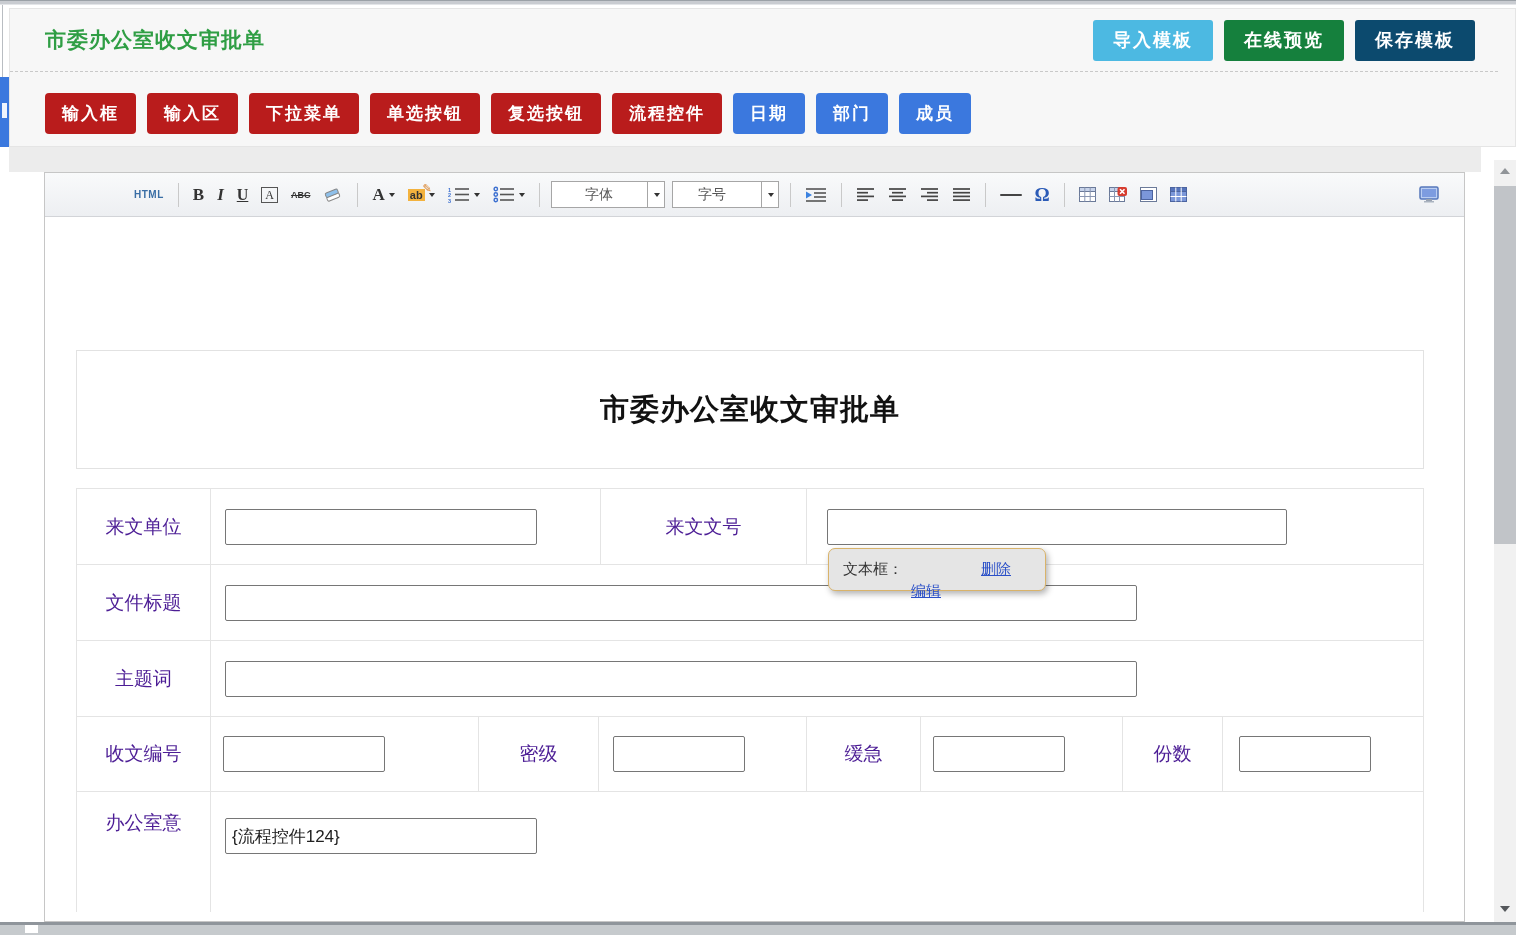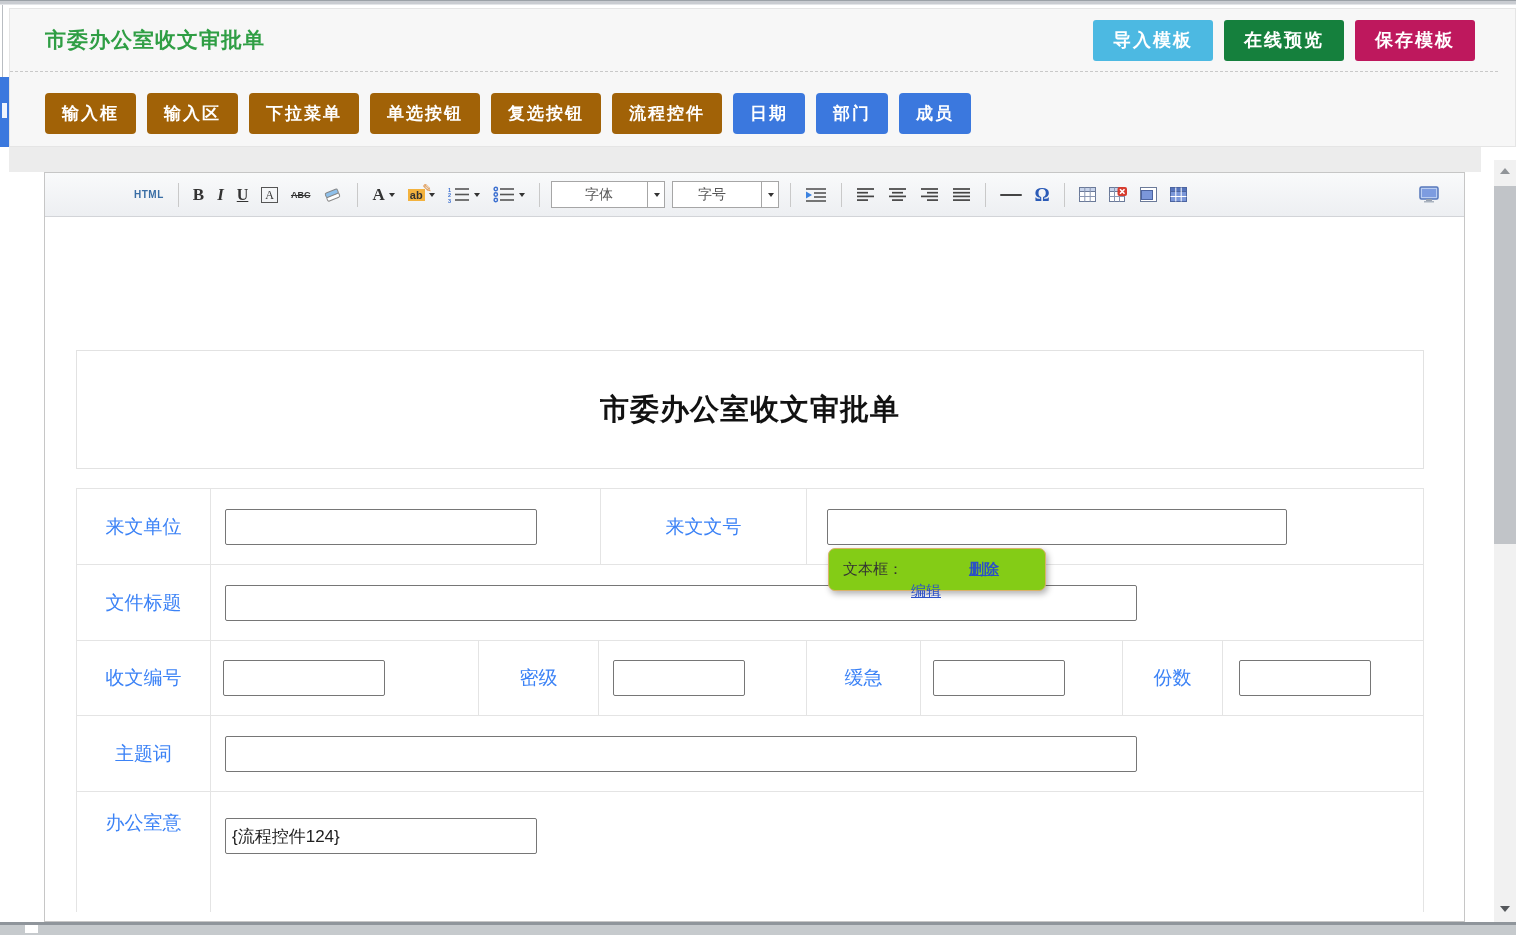--- a/index.html
+++ b/index.html
@@ -23,23 +23,23 @@
   .tri-down{width:0;height:0;border-left:5px solid transparent;border-right:5px solid transparent;border-top:6px solid #55585c;}
   .vs-thumb{position:absolute;left:0;top:26px;width:22px;height:358px;background:#c1c4c8;}
   
   .panel{position:absolute;left:9px;top:8px;width:1507px;height:139px;background:#f7f7f7;border:1px solid #e5e5e5;box-sizing:border-box;}
   .header-row{display:flex;align-items:center;height:63px;margin:0 17px 0 0;padding:0 23px 0 35px;border-bottom:1px dashed #c9c9c9;box-sizing:border-box;}
   .page-title{margin:0;font-family:"Liberation Serif","DejaVu Serif",serif;font-size:21px;font-weight:bold;color:#2f9e44;letter-spacing:1px;}
   .header-actions{margin-left:auto;display:flex;gap:11px;}
   .hbtn{border:none;color:#fff;font-family:"Liberation Serif","DejaVu Serif",serif;font-weight:bold;font-size:18px;height:41px;padding:8px 20px;border-radius:3px;cursor:pointer;letter-spacing:2px;}
   .hbtn.import{background:#4cb9e2;}
   .hbtn.preview{background:#15803d;}
-  .hbtn.save{background:#be185d;}
+  .hbtn.save{background:#0c4a6e;}
   .widget-row{display:flex;gap:11px;padding:21px 0 0 35px;}
-  .wbtn{border:none;color:#fff;background:#a16207;font-family:"Liberation Serif","DejaVu Serif",serif;font-weight:bold;font-size:17px;height:41px;padding:0 17px;border-radius:4px;cursor:pointer;letter-spacing:2px;}
+  .wbtn{border:none;color:#fff;background:#b91c1c;font-family:"Liberation Serif","DejaVu Serif",serif;font-weight:bold;font-size:17px;height:41px;padding:0 17px;border-radius:4px;cursor:pointer;letter-spacing:2px;}
   .wbtn.dark{background:#3b78de;}
   .gray-band{position:absolute;left:9px;top:147px;width:1472px;height:25px;background:#ececec;}
   
   .editor{position:absolute;left:44px;top:172px;width:1421px;height:750px;background:#fff;border:1px solid #c6c6c6;box-sizing:border-box;overflow:hidden;}
   .toolbar{height:44px;background:linear-gradient(#f9fafb,#edeff2);border-bottom:1px solid #d2d4d8;display:flex;align-items:center;padding-left:86px;padding-right:22px;box-sizing:border-box;gap:7px;}
   .sep{width:1px;height:24px;background:#c9c9c9;flex:none;margin:0 4px;}
   .tb-btn{display:flex;align-items:center;gap:2px;padding:2px 3px;border-radius:2px;cursor:pointer;flex:none;color:#333;}
   .g-html{font-size:10px;font-weight:bold;color:#3a6ea5;letter-spacing:.5px;}
   .g-b{font-family:"Liberation Serif",serif;font-weight:bold;font-size:17px;}
   .g-i{font-family:"Liberation Serif",serif;font-style:italic;font-weight:600;font-size:17px;}
@@ -56,30 +56,30 @@
   .tb-select .lab{flex:1;text-align:center;color:#555;font-size:14px;font-family:"Liberation Serif",serif;}
   .tb-select .dd{width:17px;height:100%;border-left:1px solid #a6a6a6;display:flex;align-items:center;justify-content:center;box-sizing:border-box;}
   .spacer{flex:1;}
   
   .content{position:absolute;left:0;top:44px;right:0;bottom:0;background:#fff;}
   .title-box{position:absolute;left:31px;top:133px;width:1348px;height:119px;border:1px solid #e2e2e2;box-sizing:border-box;display:flex;align-items:center;justify-content:center;}
   .form-title{font-size:29px;font-weight:bold;color:#111;letter-spacing:1px;}
   .form-table{position:absolute;left:31px;top:271px;width:1348px;border-top:1px solid #e4e4e4;border-left:1px solid #e4e4e4;box-sizing:border-box;}
   .ft-row{display:flex;}
   .ft-cell{border-right:1px solid #e4e4e4;border-bottom:1px solid #e4e4e4;display:flex;align-items:center;box-sizing:border-box;flex:none;}
-  .ft-cell.lbl{justify-content:center;font-size:19px;color:#3b82f6;}
+  .ft-cell.lbl{justify-content:center;font-size:19px;color:#4c1d95;}
   .r76{height:76px;} .r75{height:75px;} .r78{height:78px;}
   .r-last{height:120px;border-bottom:none;}
   .inp{height:36px;border:1px solid #767676;border-radius:2px;background:#fff;font-size:17px;color:#222;padding:0 6px;box-sizing:border-box;font-family:inherit;}
   
   .tooltip{position:absolute;left:828px;top:548px;width:218px;height:43px;box-sizing:border-box;
-    background:#84cc16;border:1px solid #d9b36a;border-radius:7px;box-shadow:2px 3px 6px rgba(0,0,0,.3);
+    background:#e5e5e5;border:1px solid #d9b36a;border-radius:7px;box-shadow:2px 3px 6px rgba(0,0,0,.3);
     display:flex;align-items:center;padding:0 14px;font-family:"Liberation Serif","DejaVu Serif",serif;font-size:15px;color:#333;z-index:20;}
   .tooltip a{color:#2b50c8;text-decoration:underline;cursor:pointer;}
-  .tooltip .del{margin-left:28px;font-weight:bold;}
+  .tooltip .del{margin-left:40px;}
   .tooltip .edit{margin-left:8px;margin-top:43px;}
 </style>
 </head>
 <body>
 
 <div class="top-edge"></div>
 <div class="left-line"></div>
 <div class="left-blue"></div>
 
 <div class="panel">
@@ -310,42 +310,42 @@
       </div>
 
       <div class="ft-row">
         <div class="ft-cell lbl r76" style="width:134px;">文件标题</div>
         <div class="ft-cell r76" style="width:1213px;">
           <input class="inp" style="margin-left: 14px; width: 912px;">
         </div>
       </div>
 
       <div class="ft-row">
+        <div class="ft-cell lbl r76" style="width:134px;">主题词</div>
+        <div class="ft-cell r76" style="width:1213px;">
+          <input class="inp" style="margin-left: 14px; width: 912px;">
+        </div>
+      </div>
+
+      <div class="ft-row">
         <div class="ft-cell lbl r75" style="width:134px;">收文编号</div>
         <div class="ft-cell r75" style="width:268px;">
           <input class="inp" style="margin-left: 12px; width: 162px;">
         </div>
         <div class="ft-cell lbl r75" style="width:120px;">密级</div>
         <div class="ft-cell r75" style="width:208px;">
           <input class="inp" style="margin-left: 14px; width: 132px;">
         </div>
         <div class="ft-cell lbl r75" style="width:114px;">缓急</div>
         <div class="ft-cell r75" style="width:202px;">
           <input class="inp" style="margin-left: 12px; width: 132px;">
         </div>
         <div class="ft-cell lbl r75" style="width:100px;">份数</div>
         <div class="ft-cell r75" style="width:201px;">
           <input class="inp" style="margin-left: 16px; width: 132px;">
-        </div>
-      </div>
-
-      <div class="ft-row">
-        <div class="ft-cell lbl r76" style="width:134px;">主题词</div>
-        <div class="ft-cell r76" style="width:1213px;">
-          <input class="inp" style="margin-left: 14px; width: 912px;">
         </div>
       </div>
 
 
       <div class="ft-row">
         <div class="ft-cell lbl r-last" style="width:134px;align-items:flex-start;padding-top:18px;">办公室意</div>
         <div class="ft-cell r-last" style="width:1213px;align-items:flex-start;">
           <input class="inp" style="margin-left: 14px; margin-top: 26px; width: 312px;" value="{流程控件124}">
         </div>
       </div>

